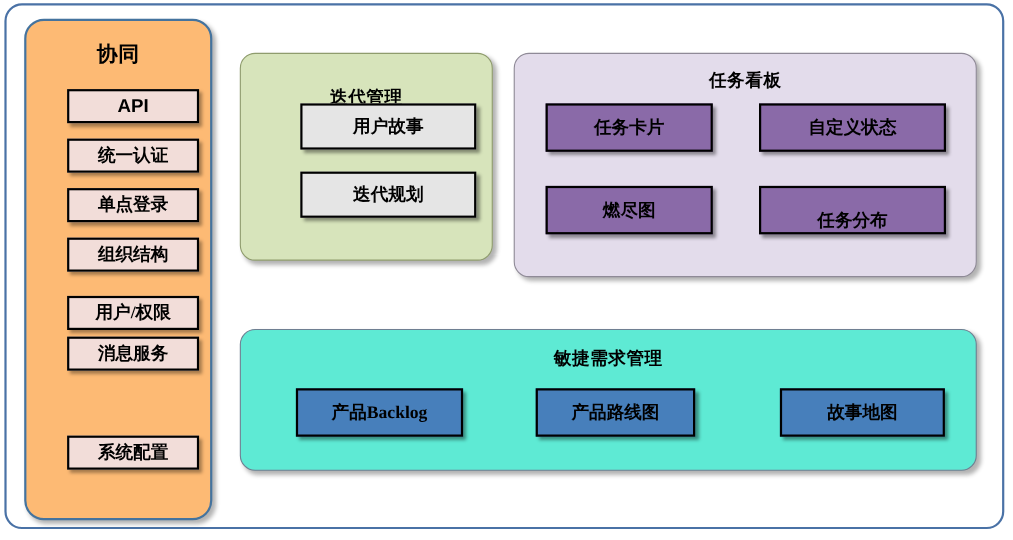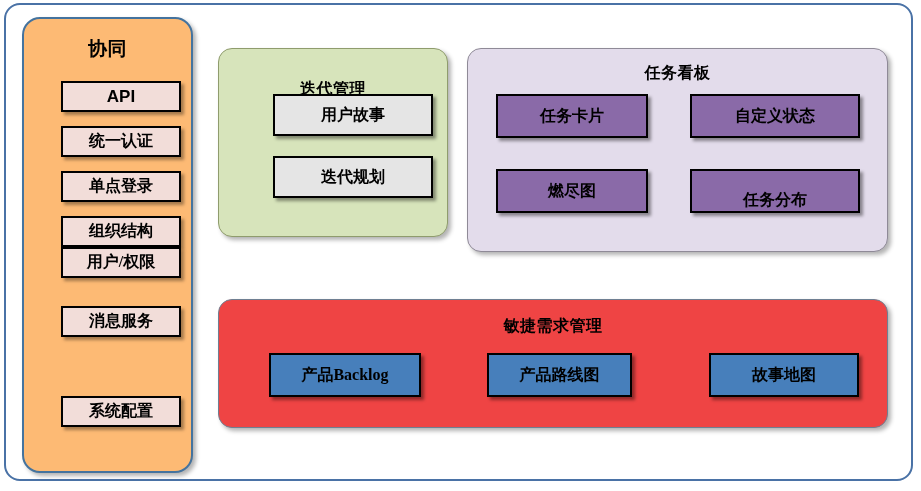--- a/index.html
+++ b/index.html
@@ -144,21 +144,21 @@
     font-family: "Liberation Serif", "DejaVu Serif", serif;
     box-shadow: 3px 3px 3px rgba(0,0,0,0.40);
   }
 
   
   .panel-agile {
     left: 218px;
     top: 299px;
     width: 670px;
     height: 129px;
-    background: #ef4444;
+    background: #5eead4;
     border: 1.5px solid #6f7f92;
   }
   .panel-agile .panel-title {
     top: 16px;
     font-size: 16px;
   }
   .box-blue {
     position: absolute;
     background: #477fbb;
     border: 2px solid #000000;
@@ -191,21 +191,21 @@
     </div>
     <div class="side-item" style="top:107px;">
       <span>统一认证</span>
     </div>
     <div class="side-item" style="top:152px;">
       <span>单点登录</span>
     </div>
     <div class="side-item" style="top:197px;">
       <span>组织结构</span>
     </div>
-    <div class="side-item" style="top:228px;">
+    <div class="side-item" style="top:250px;">
       <span>用户/权限</span>
     </div>
     <div class="side-item" style="top:287px;">
       <span>消息服务</span>
     </div>
     <div class="side-item" style="top:377px;align-items:center;">
       <span>系统配置</span>
     </div>
   </div>
 

